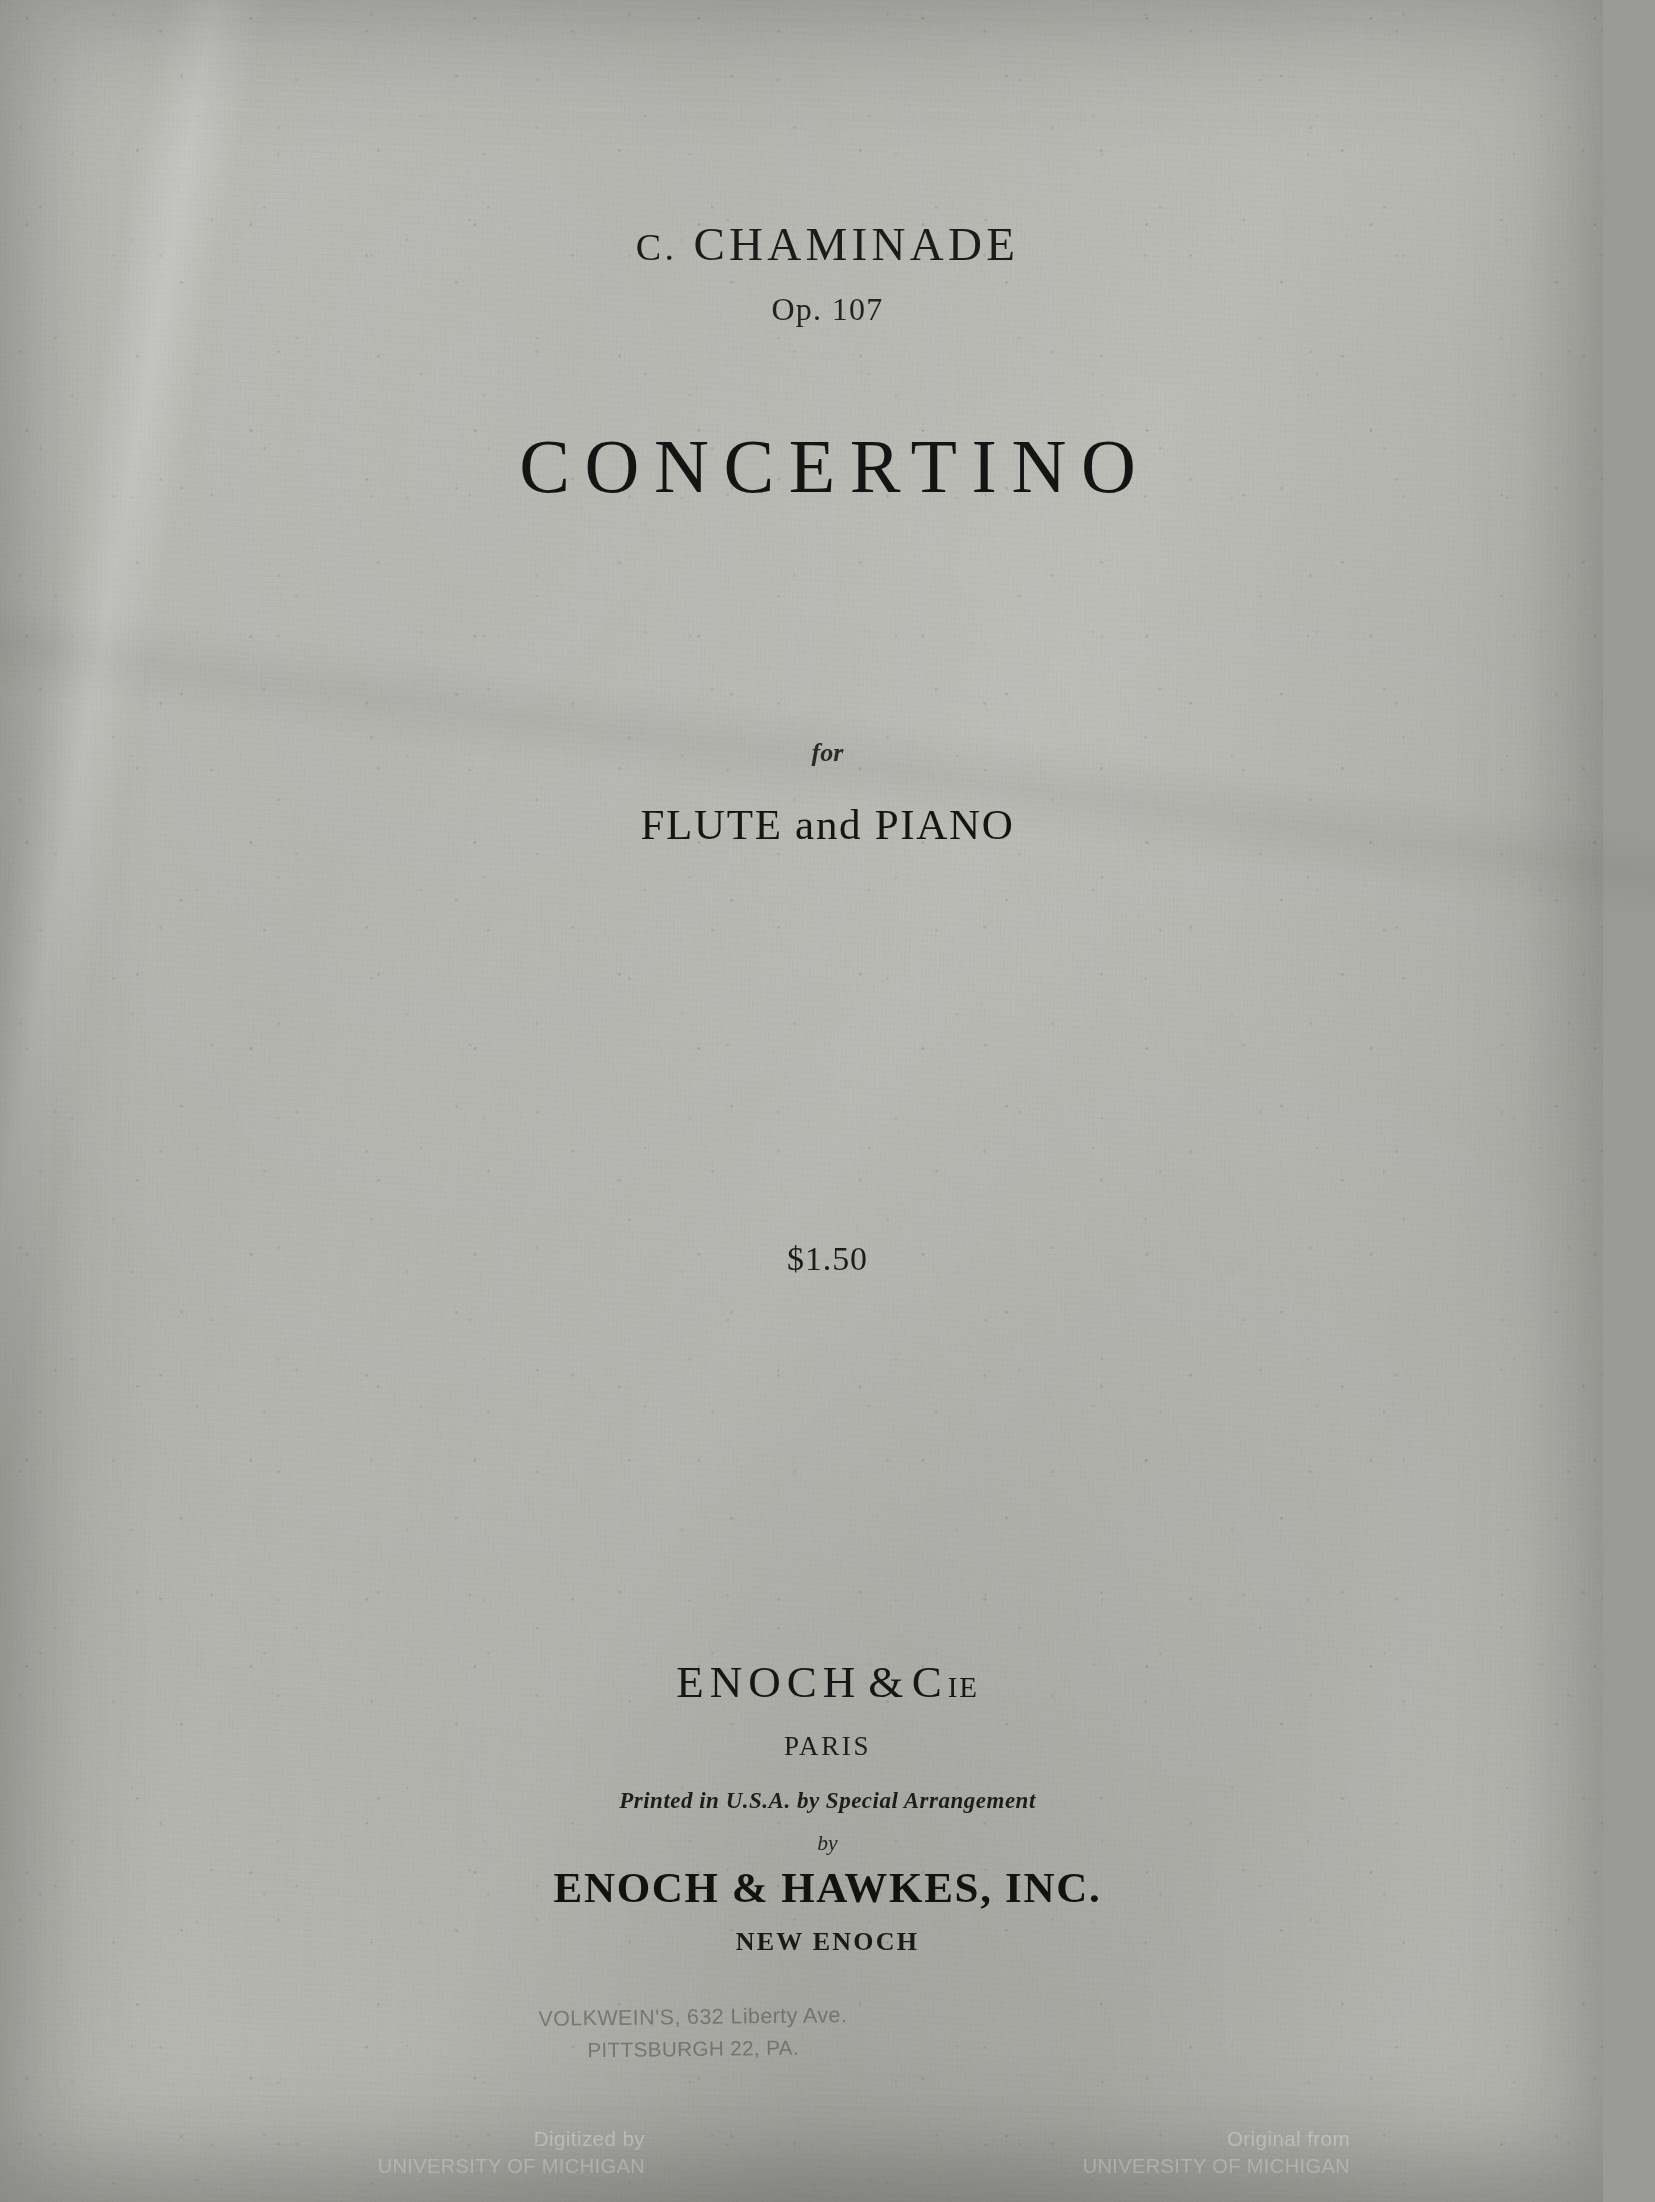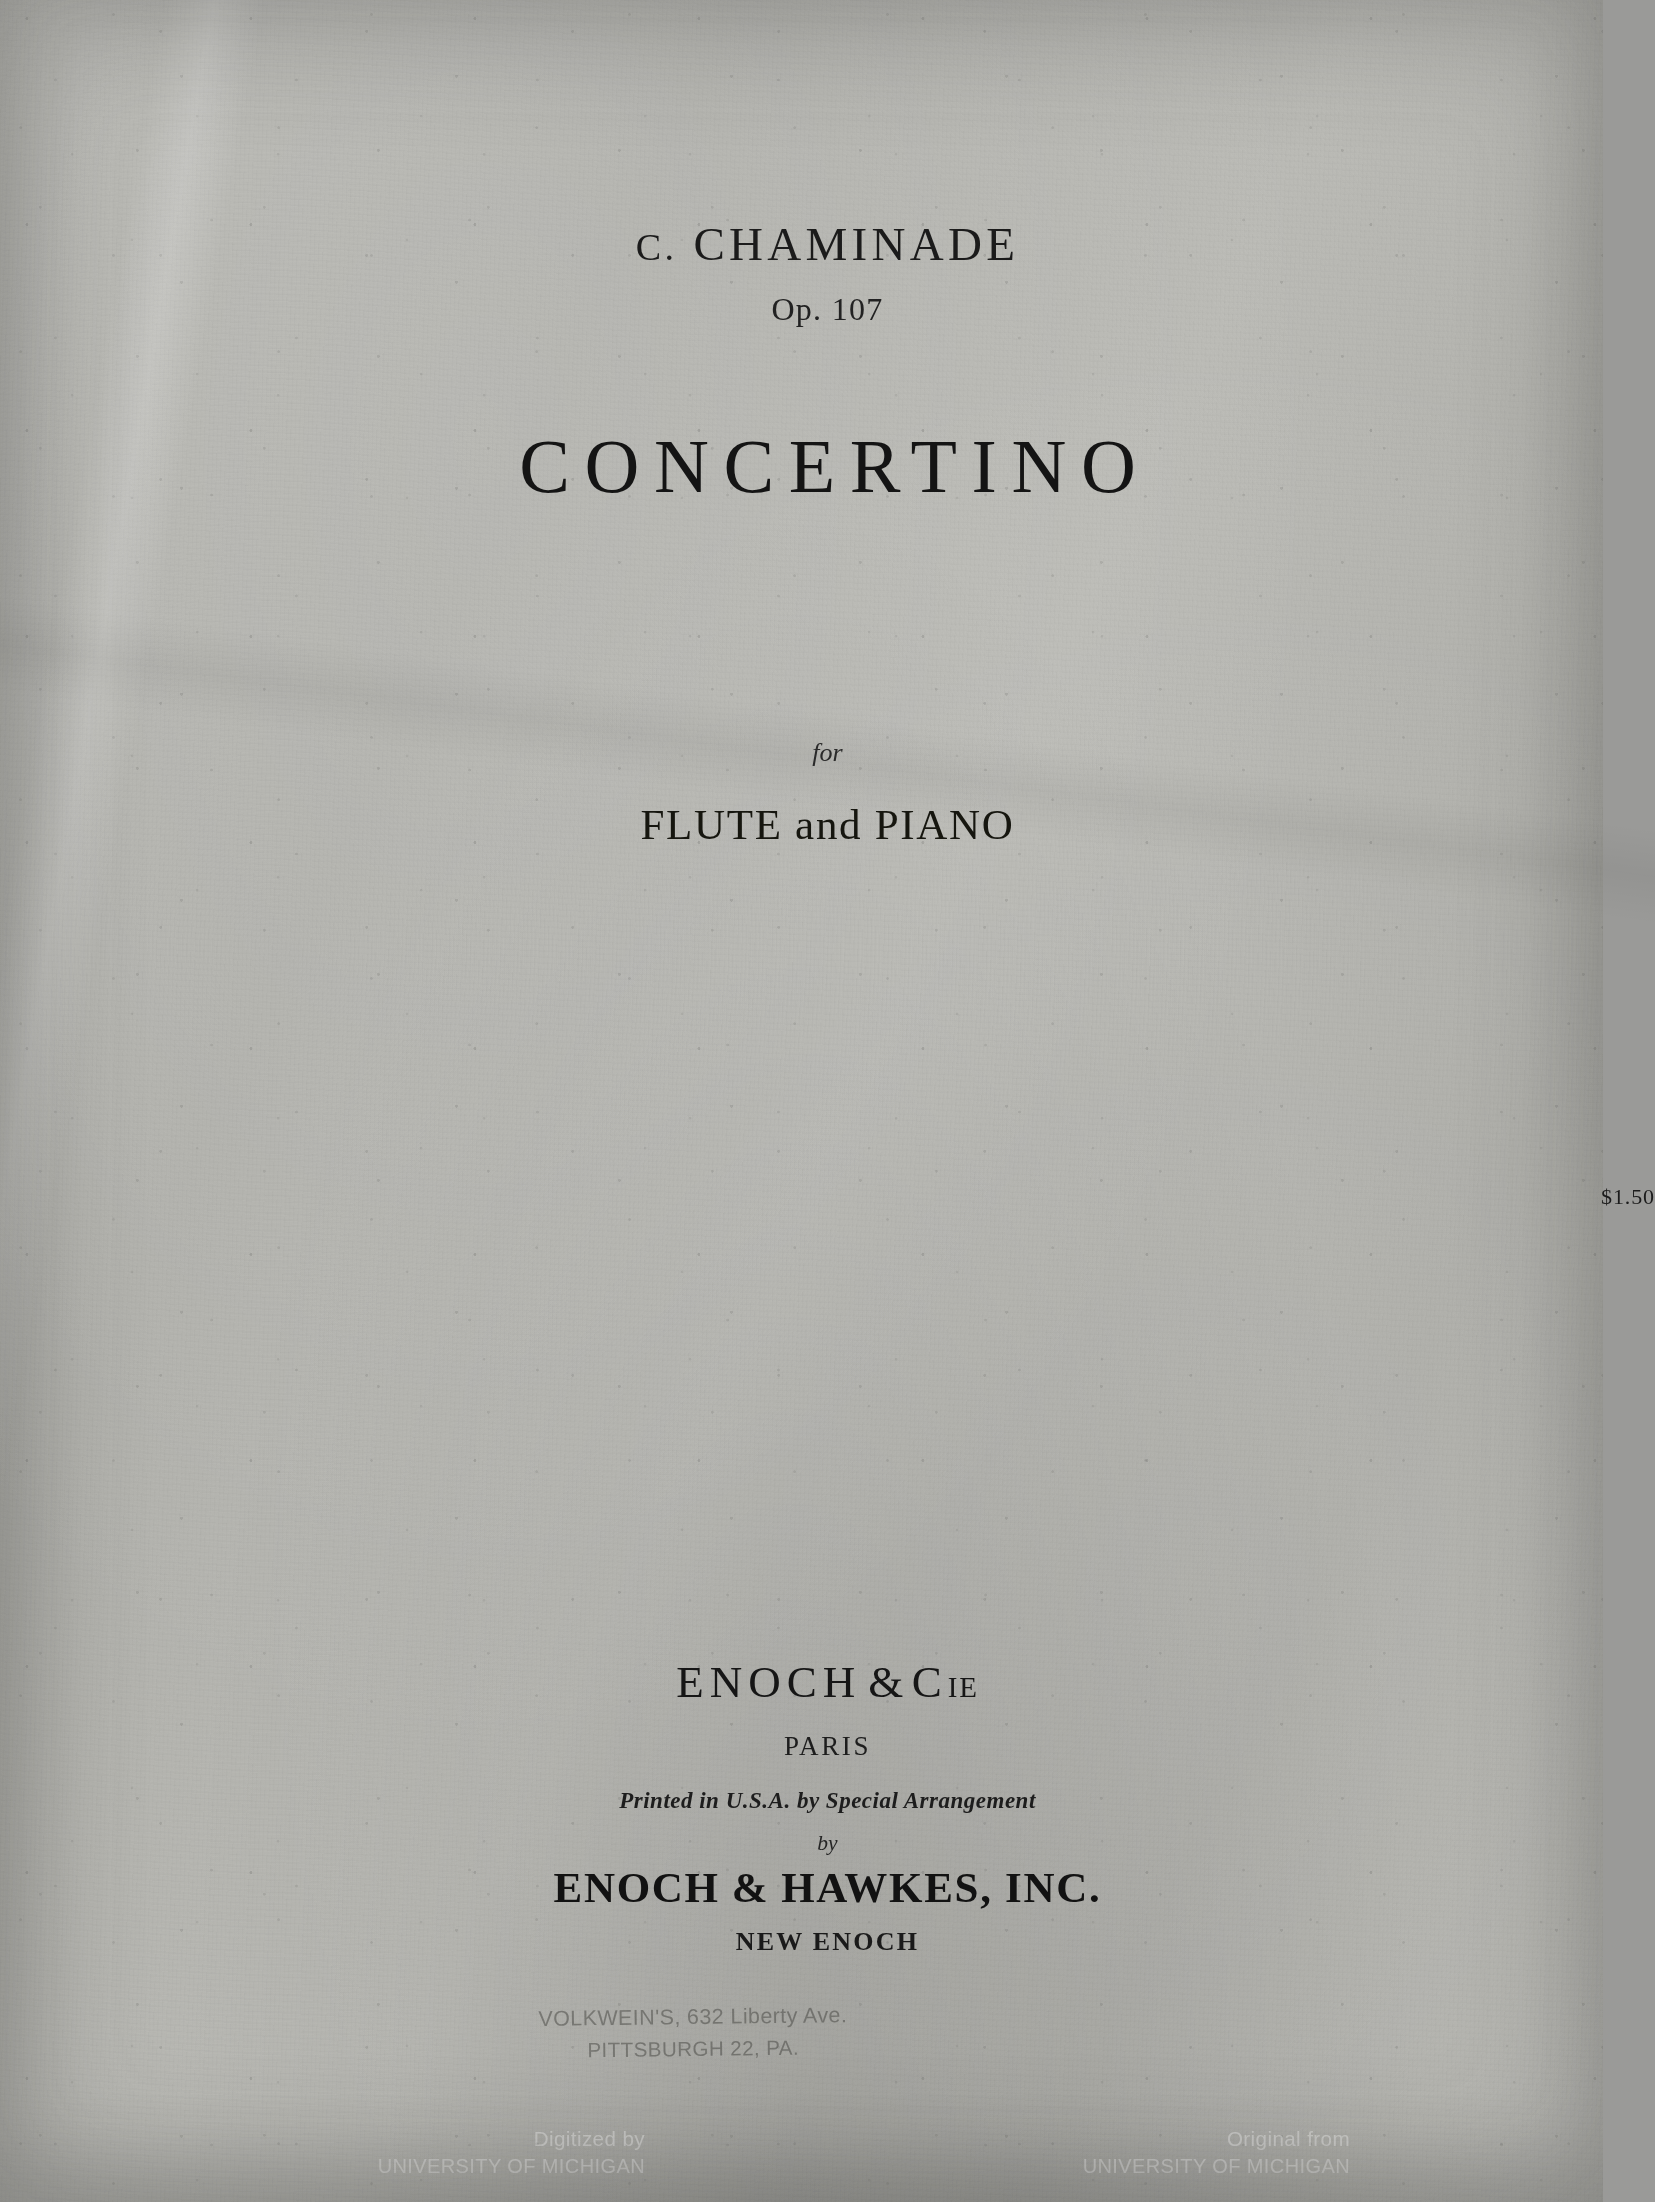--- a/index.html
+++ b/index.html
@@ -106,35 +106,35 @@
     letter-spacing: 14.6px;
     color: #141414;
     text-indent: 14.6px;
   }
 
   #for-word {
     top: 738px;
     font-size: 26px;
     font-style: italic;
     color: #2a2a2a;
+    font-weight: bold;
   }
 
   #instr {
     top: 800px;
     font-size: 43px;
     letter-spacing: 1.7px;
     color: #16160f;
   }
 
   #price {
-    top: 1184px;
-    font-size: 22px;
+    top: 1240px;
+    font-size: 34px;
     letter-spacing: 0.9px;
     color: #1c1c1c;
-    text-align: right;
   }
 
   #pub-name {
     top: 1656px;
     font-size: 45px;
     letter-spacing: 6px;
     color: #161616;
   }
   #pub-name .cie-small { font-size: 29px; letter-spacing: 1.7px; }
   #pub-name .amp { letter-spacing: 1.7px; padding: 0 6.9px; }

